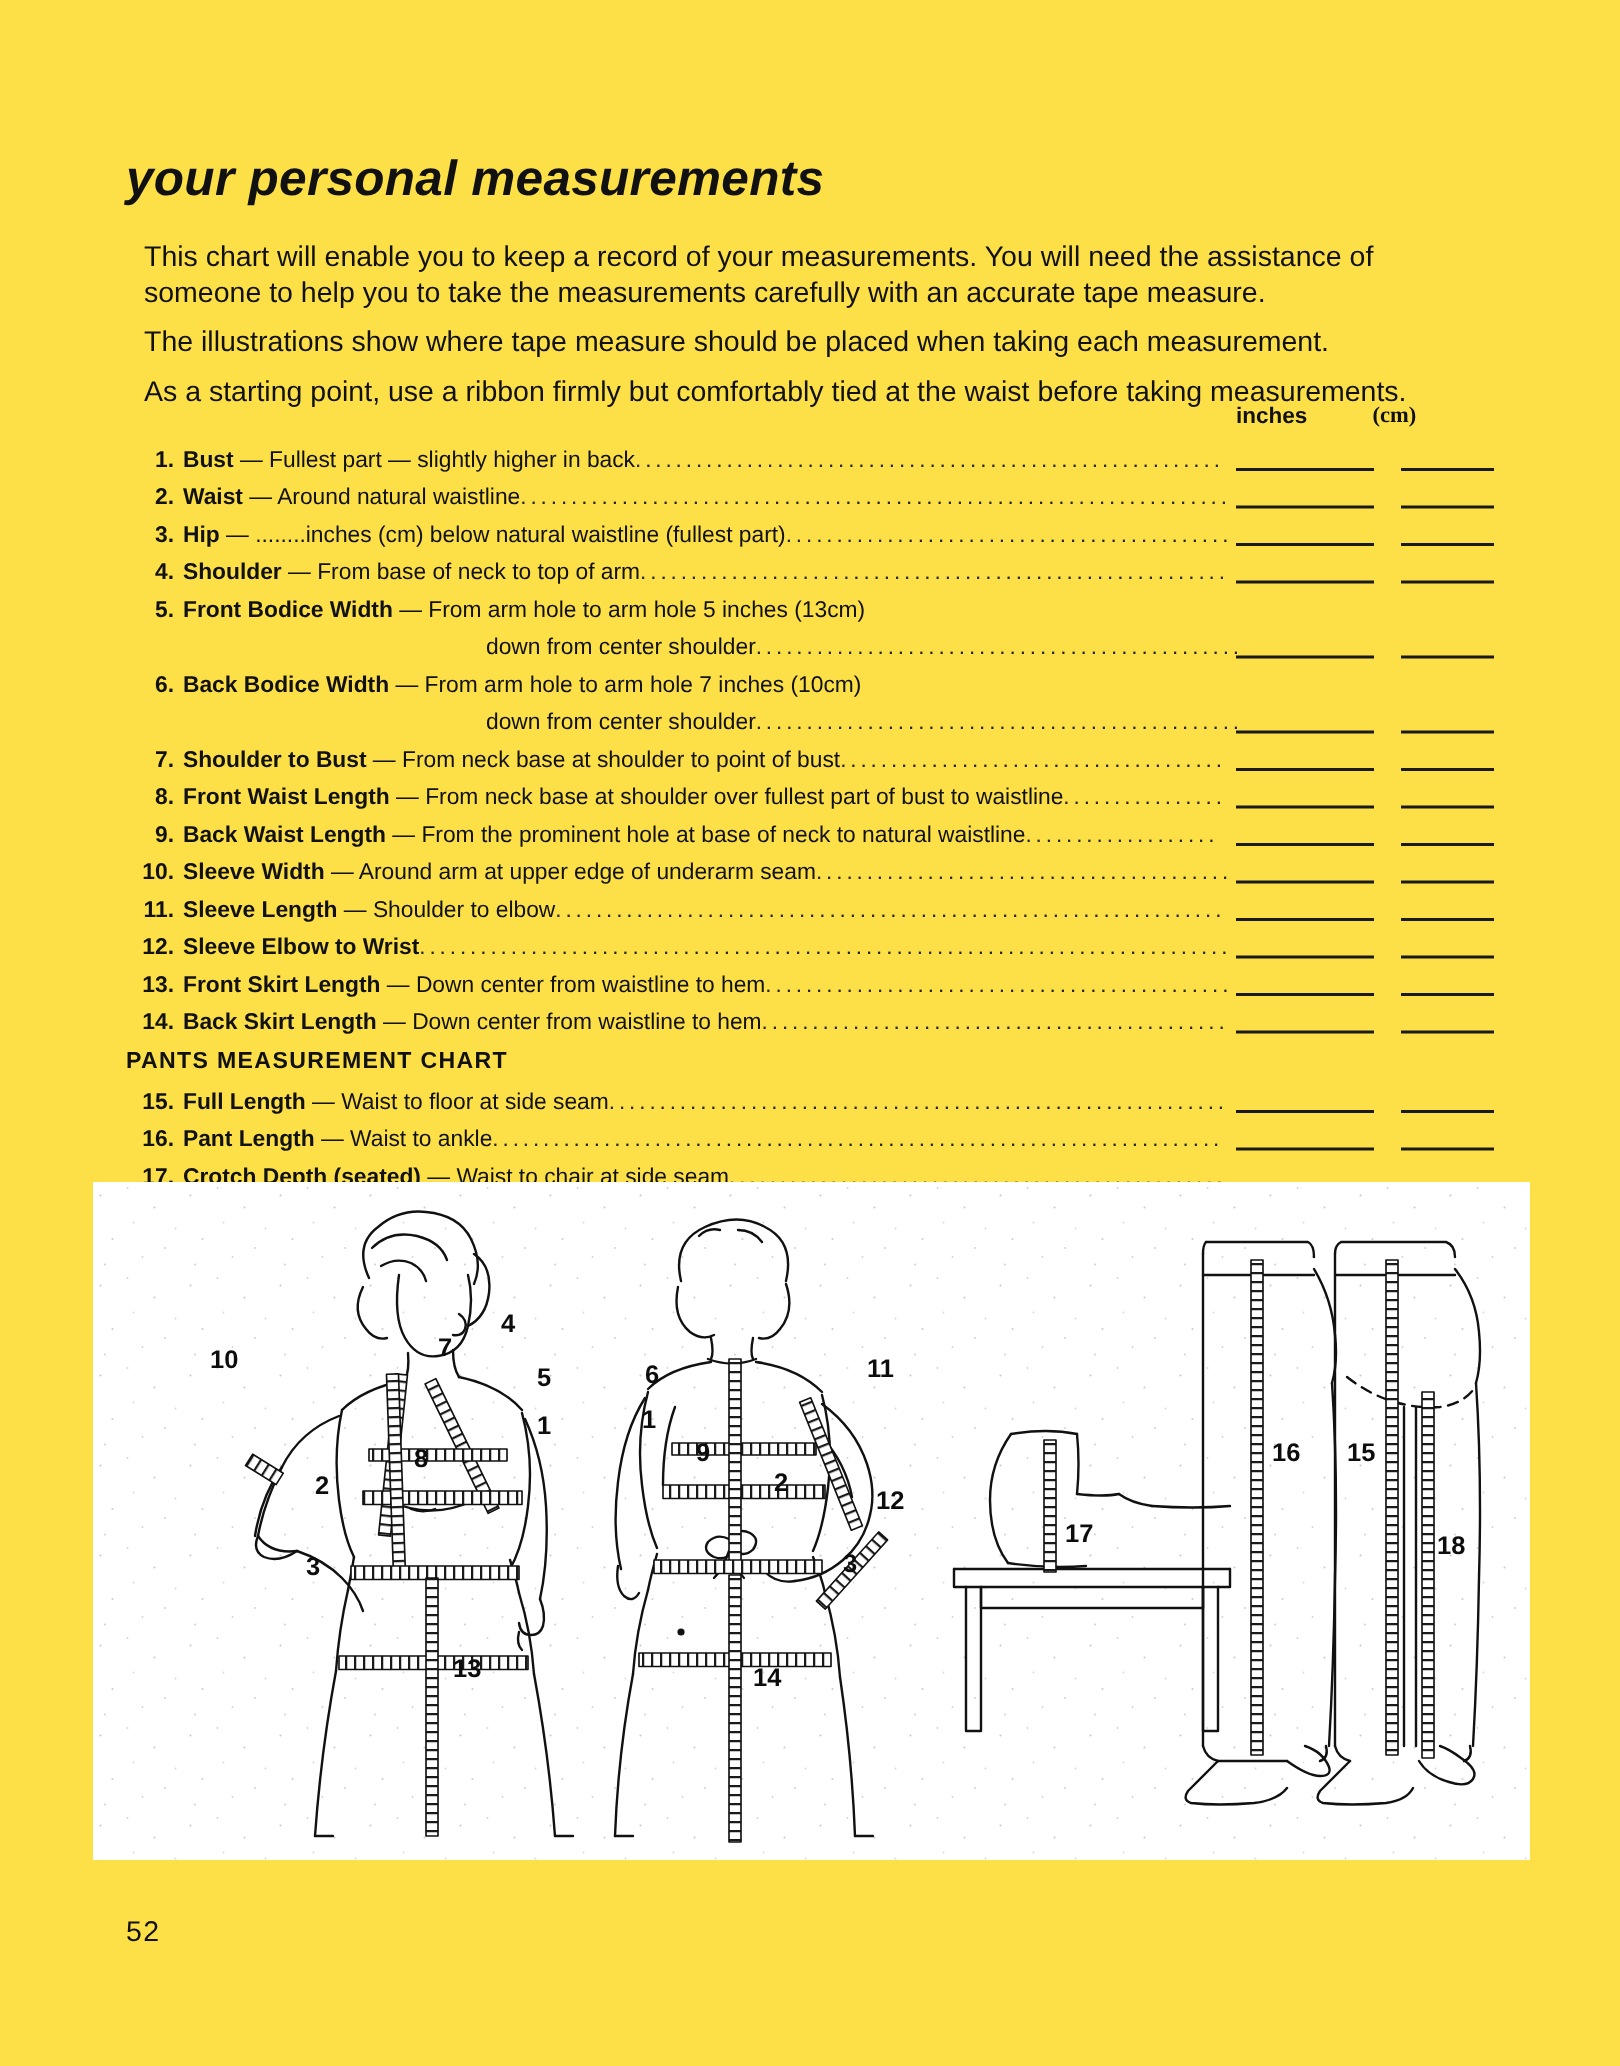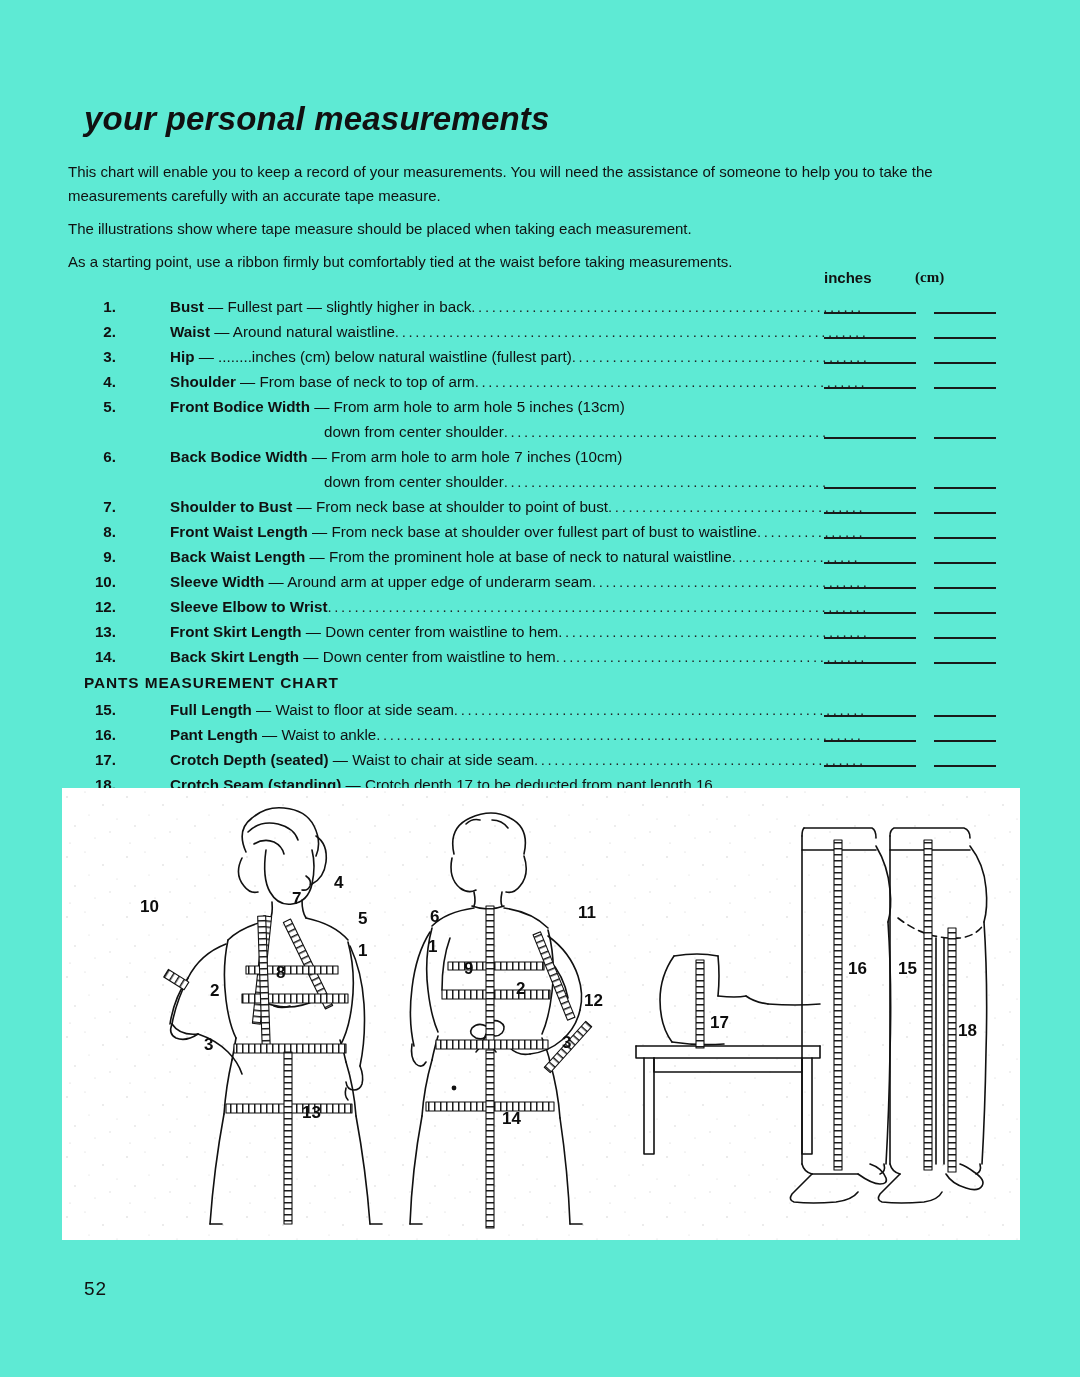--- a/index.html
+++ b/index.html
@@ -14,42 +14,42 @@
     font-family: "Liberation Sans", sans-serif;
     color: #111111;
     overflow: hidden;
   }
 
   .page {
     position: absolute;
     left: 0; top: 0;
     width: 1080px;
     height: 1377px;
-    background: #5eead4;
+    background: #fde047;
   }
 
   
   .title {
     position: absolute;
     left: 84px;
     top: 100px;
     font-size: 33px;
     font-style: italic;
     font-weight: bold;
     letter-spacing: 0.2px;
     white-space: nowrap;
   }
 
   
   .intro {
     position: absolute;
-    left: 68px;
+    left: 96px;
     top: 160px;
     width: 900px;
-    font-size: 15px;
+    font-size: 19px;
     line-height: 24px;
   }
   .intro p {
     margin: 0 0 9px 0;
   }
 
   
   .col-heads {
     position: absolute;
     top: 269px;
@@ -91,21 +91,20 @@
     left: 0;
     width: 32px;
     text-align: right;
     font-weight: bold;
   }
   .txt {
     position: absolute;
     left: 38px;
     right: 0;
     overflow: hidden;
-    margin-left: 48px;
   }
   .txt .lbl { font-weight: bold; }
   .txt .dsc { font-weight: normal; }
 
   
   .leader {
     display: inline-block;
     overflow: hidden;
     vertical-align: bottom;
     height: 25px;
@@ -265,20 +264,26 @@
       <span class="blank-cm"></span>
     </div>
 
     <div class="row">
       <span class="num">10.</span>
       <span class="txt"><span class="lbl">Sleeve Width</span><span class="dsh"> — </span><span class="dsc">Around arm at upper edge of underarm seam</span><span class="leader">.........................................</span></span>
       <span class="blank-in"></span>
       <span class="blank-cm"></span>
     </div>
 
+    <div class="row">
+      <span class="num">11.</span>
+      <span class="txt"><span class="lbl">Sleeve Length</span><span class="dsh"> — </span><span class="dsc">Shoulder to elbow</span><span class="leader">..................................................................</span></span>
+      <span class="blank-in"></span>
+      <span class="blank-cm"></span>
+    </div>
 
     <div class="row">
       <span class="num">12.</span>
       <span class="txt"><span class="lbl">Sleeve Elbow to Wrist</span><span class="dsh"></span><span class="dsc"></span><span class="leader">................................................................................</span></span>
       <span class="blank-in"></span>
       <span class="blank-cm"></span>
     </div>
 
     <div class="row">
       <span class="num">13.</span>

